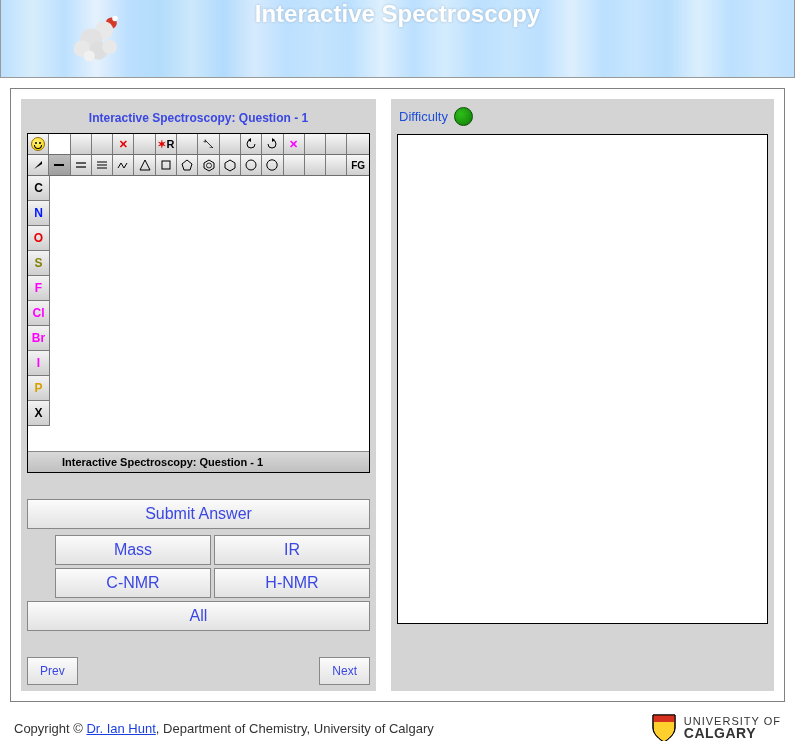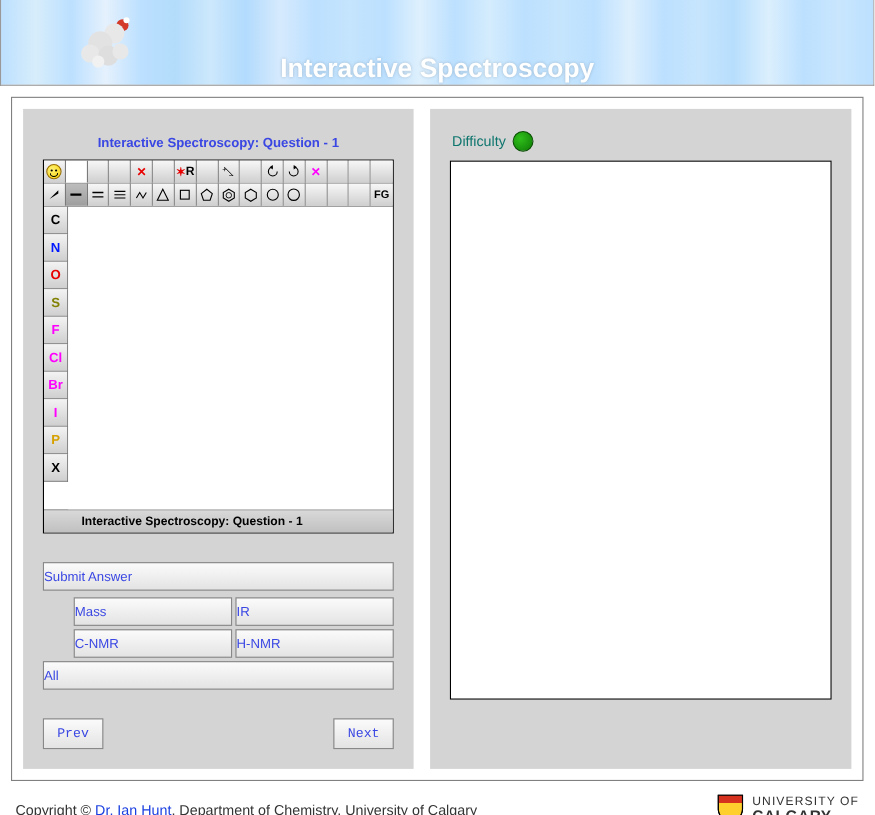--- a/index.html
+++ b/index.html
@@ -12,21 +12,21 @@
     height: 78px;
     background: linear-gradient(90deg,
       #bce0ff 0%, #d7edfb 4%, #bce0ff 8%, #e5f1fd 12%,
       #bce0ff 16%, #b3dcfb 20%, #cce8fc 24%, #b2dbfd 28%,
       #d6eafd 32%, #bce0ff 36%, #c5e4fd 40%, #bce0ff 44%,
       #def0fd 48%, #bce0ff 52%, #d4ecfd 56%, #bce0ff 60%,
       #c6e5fd 64%, #bce0ff 68%, #ddeffd 72%, #bce0ff 76%,
       #c7e5fd 80%, #b7defd 84%, #dbeffd 88%, #bce0ff 92%,
       #c9e6fd 96%, #bce0ff 100%);
     display: flex;
-    align-items: flex-end;
+    align-items: flex-start;
     position: relative;
     border: 1px solid #999;
     border-top: none;
   }
   .banner-title {
     color: #ffffff;
     font-size: 24px;
     font-weight: bold;
     width: 100%;
     text-align: center;
@@ -42,21 +42,21 @@
   .main-frame {
     margin: 10px 10px 0 10px;
     border: 1px solid #808080;
     padding: 10px;
     display: flex;
     gap: 15px;
     min-height: 600px;
   }
   .left-panel, .right-panel {
     background: #d4d4d4;
-    padding: 18px;
+    padding: 6px;
   }
   .left-panel {
     width: 355px;
     display: flex;
     flex-direction: column;
   }
   .right-panel {
     flex: 1;
   }
   .question-title {
@@ -119,21 +119,22 @@
     border-top: 1px solid #888;
     font-size: 11px;
     font-weight: bold;
     padding: 4px 4px 4px 34px;
     color: #000;
   }
   .btn {
     background: linear-gradient(#fbfbfb,#e3e3e3);
     border: 1px solid #888;
     color: #3a47e3;
-    font-size: 12px;
+    font-size: 16px;
+    text-align: center;
     padding: 5px 0;
     cursor: pointer;
   }
   .submit-btn { margin: 12px 0 6px 0; }
   .section-label {
     color: #3a47e3;
     font-size: 12px;
     font-weight: bold;
     text-align: center;
     padding: 4px 0;
@@ -150,28 +151,27 @@
     justify-content: space-between;
     margin-top: 26px;
   }
   .nav-btn {
     background: linear-gradient(#fbfbfb,#e3e3e3);
     border: 1px solid #888;
     color: #3a47e3;
     font-size: 12px;
     padding: 6px 12px;
     cursor: pointer;
-    font-family: Liberation Mono, monospace;
   }
   .difficulty-row {
     display: flex;
     align-items: center;
     gap: 6px;
     font-size: 13px;
-    color: #0f766e;
+    color: #1d4ed8;
     padding: 2px 2px 8px 2px;
   }
   .diff-dot {
     width: 19px; height: 19px; border-radius: 50%;
     background: radial-gradient(circle at 35% 35%, #2fbf1a, #0e7a05);
     border: 1px solid #084d02;
   }
   .spectra-box {
     background: #fff;
     border: 1px solid #000;

